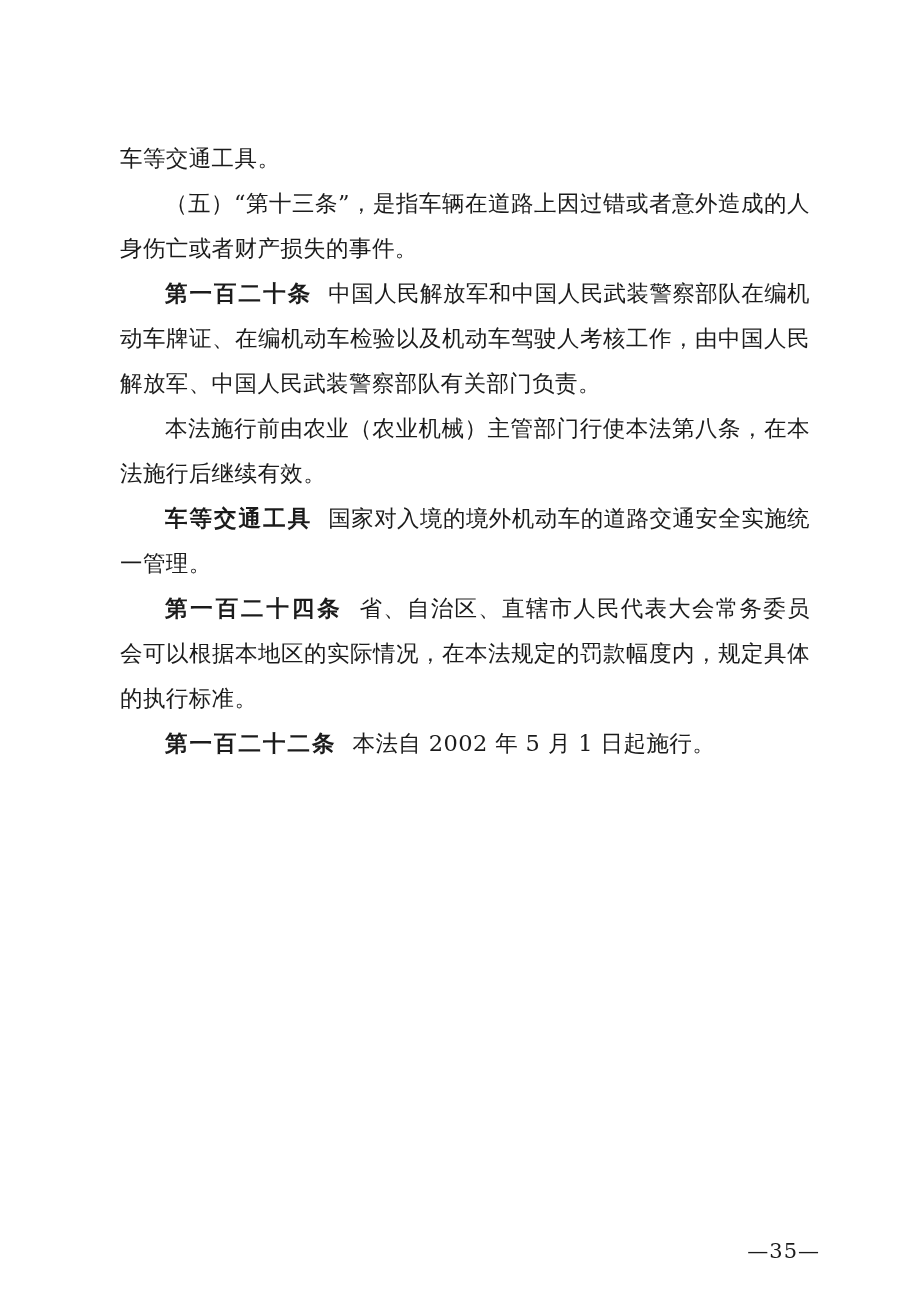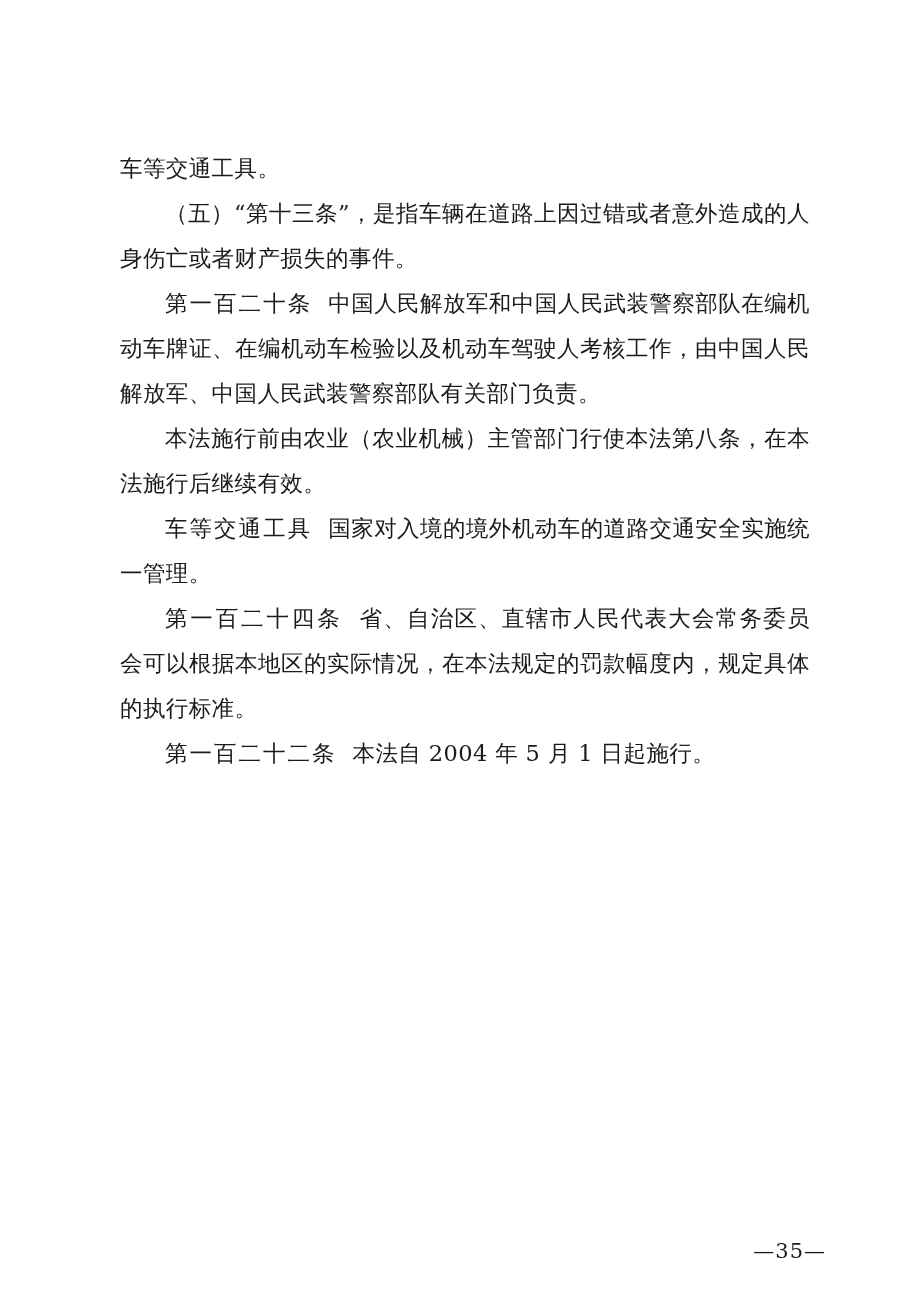--- a/index.html
+++ b/index.html
@@ -12,48 +12,48 @@
     width: 920px;
     height: 1301px;
     background: #ffffff;
     margin: 0 auto;
     box-sizing: border-box;
     overflow: hidden;
   }
   .content {
     position: absolute;
     left: 120px;
-    top: 146px;
+    top: 136px;
     width: 690px;
   }
   .para {
     font-family: "DejaVu Serif", "Liberation Serif", serif;
     font-size: 22.5px;
     line-height: 45px;
     color: #1b1b1b;
     text-align: justify;
     text-justify: inter-character;
     letter-spacing: 0.4px;
     margin: 0 0 0 0;
     white-space: pre-wrap;
   }
   .para.indent {
     text-indent: 45px;
   }
   .para .lead {
-    font-weight: normal;
+    font-weight: bold;
     letter-spacing: 2px;
   }
   .para .gap {
     display: inline-block;
     width: 16px;
   }
   .page-number {
     position: absolute;
-    right: 94px;
+    right: 100px;
     bottom: 38px;
     font-family: "DejaVu Serif", "Liberation Serif", serif;
     font-size: 21px;
     color: #1b1b1b;
     letter-spacing: 1px;
   }
 </style>
 </head>
 <body>
 
@@ -67,18 +67,18 @@
     <p class="para indent"><span class="lead">第一百二十条</span><span class="gap"></span><span>中国人民解放军和中国人民武装警察部队在编机动车牌证、在编机动车检验以及机动车驾驶人考核工作，由中国人民解放军、中国人民武装警察部队有关部门负责。</span></p>
 
 
 
     <p class="para indent"><span>本法施行前由农业（农业机械）主管部门行使本法第八条，在本法施行后继续有效。</span></p>
 
     <p class="para indent"><span class="lead">车等交通工具</span><span class="gap"></span><span>国家对入境的境外机动车的道路交通安全实施统一管理。</span></p>
 
     <p class="para indent"><span class="lead">第一百二十四条</span><span class="gap"></span><span>省、自治区、直辖市人民代表大会常务委员会可以根据本地区的实际情况，在本法规定的罚款幅度内，规定具体的执行标准。</span></p>
 
-    <p class="para indent"><span class="lead">第一百二十二条</span><span class="gap"></span><span>本法自 2004 年 5 月 1 日起施行。</span></p>
+    <p class="para indent"><span class="lead">第一百二十二条</span><span class="gap"></span><span>本法自 2002 年 5 月 1 日起施行。</span></p>
 
   </div>
 
   <div class="page-number">—35—</div>
 </div>
 
 </body></html>

